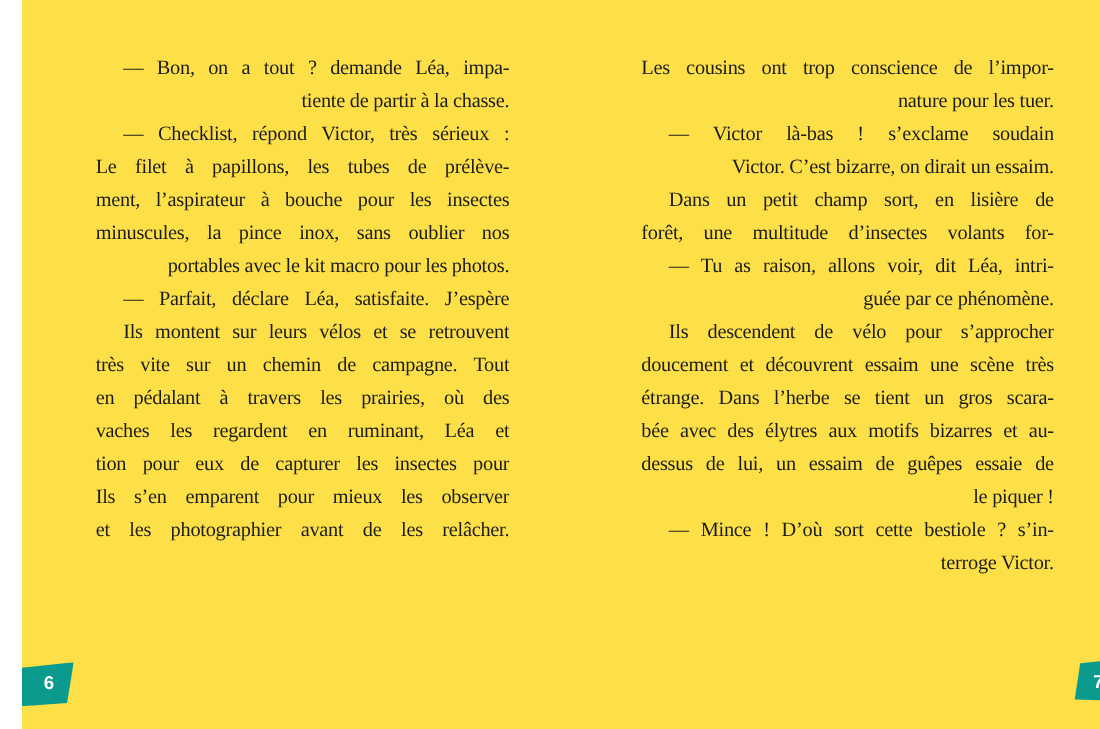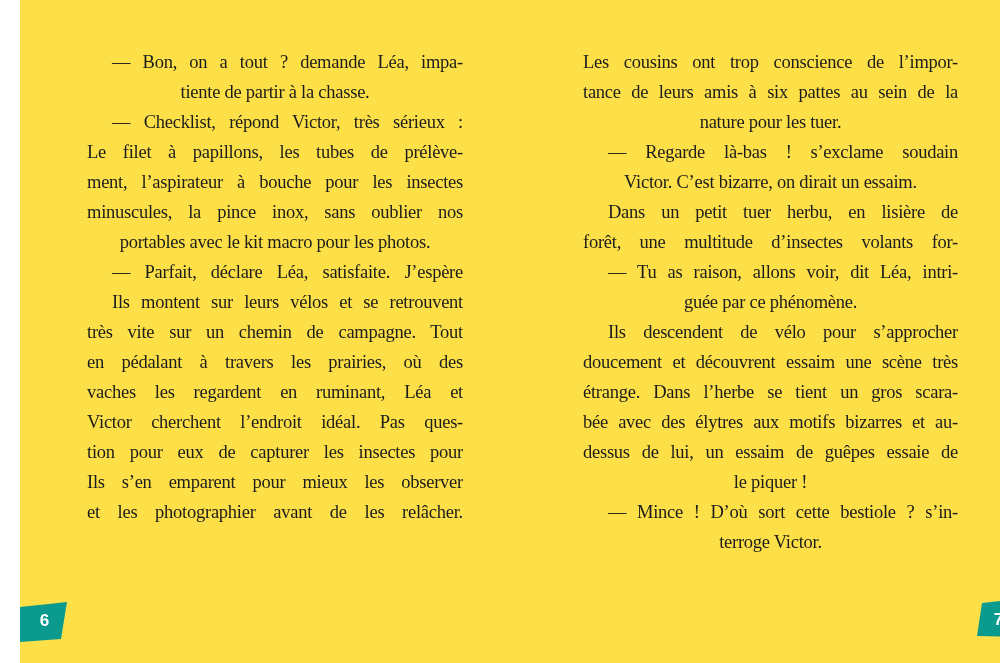--- a/index.html
+++ b/index.html
@@ -23,21 +23,21 @@
   .col-left  { left: 67px;  width: 376px; }
   .col-right { left: 563px; width: 375px; }
   .line {
     height: 30px;
     line-height: 30px;
     font-size: 18.5px;
     letter-spacing: -0.25px;
     color: #1c1c1c;
     overflow: hidden;
     white-space: normal;
-    text-align: center;
+    text-align: right;
   }
   .line.just {
     text-align: justify;
     text-align-last: justify;
   }
   .line.indent {
     text-indent: 25px;
   }
   .badge {
     position: absolute;
@@ -80,33 +80,31 @@
       <div class="line indent just">— Checklist, répond Victor, très sérieux :</div>
       <div class="line just">Le filet à papillons, les tubes de prélève-</div>
       <div class="line just">ment, l’aspirateur à bouche pour les insectes</div>
       <div class="line just">minuscules, la pince inox, sans oublier nos</div>
       <div class="line">portables avec le kit macro pour les photos.</div>
       <div class="line indent just">— Parfait, déclare Léa, satisfaite. J’espère</div>
       <div class="line indent just">Ils montent sur leurs vélos et se retrouvent</div>
       <div class="line just">très vite sur un chemin de campagne. Tout</div>
       <div class="line just">en pédalant à travers les prairies, où des</div>
       <div class="line just">vaches les regardent en ruminant, Léa et</div>
-      <div class="line just">Victor cherchent l’endroit idéal. Pas ques-</div>
       <div class="line just">tion pour eux de capturer les insectes pour</div>
       <div class="line just">Ils s’en emparent pour mieux les observer</div>
       <div class="line just">et les photographier avant de les relâcher.</div>
     </div>
 
   <div class="text-col col-right">
       <div class="line just">Les cousins ont trop conscience de l’impor-</div>
-      <div class="line just">tance de leurs amis à six pattes au sein de la</div>
       <div class="line">nature pour les tuer.</div>
-      <div class="line indent just">— Regarde là-bas ! s’exclame soudain</div>
+      <div class="line indent just">— Victor là-bas ! s’exclame soudain</div>
       <div class="line">Victor. C’est bizarre, on dirait un essaim.</div>
-      <div class="line indent just">Dans un petit tuer herbu, en lisière de</div>
+      <div class="line indent just">Dans un petit champ sort, en lisière de</div>
       <div class="line just">forêt, une multitude d’insectes volants for-</div>
       <div class="line indent just">— Tu as raison, allons voir, dit Léa, intri-</div>
       <div class="line">guée par ce phénomène.</div>
       <div class="line indent just">Ils descendent de vélo pour s’approcher</div>
       <div class="line just">doucement et découvrent essaim une scène très</div>
       <div class="line just">étrange. Dans l’herbe se tient un gros scara-</div>
       <div class="line just">bée avec des élytres aux motifs bizarres et au-</div>
       <div class="line just">dessus de lui, un essaim de guêpes essaie de</div>
       <div class="line">le piquer !</div>
       <div class="line indent just">— Mince ! D’où sort cette bestiole ? s’in-</div>

